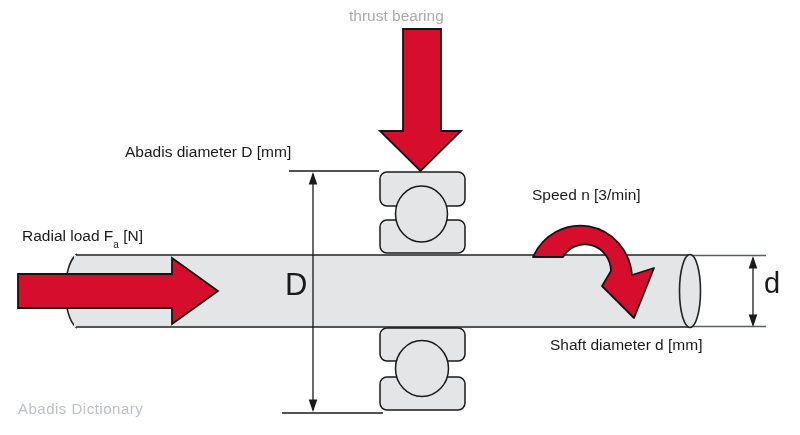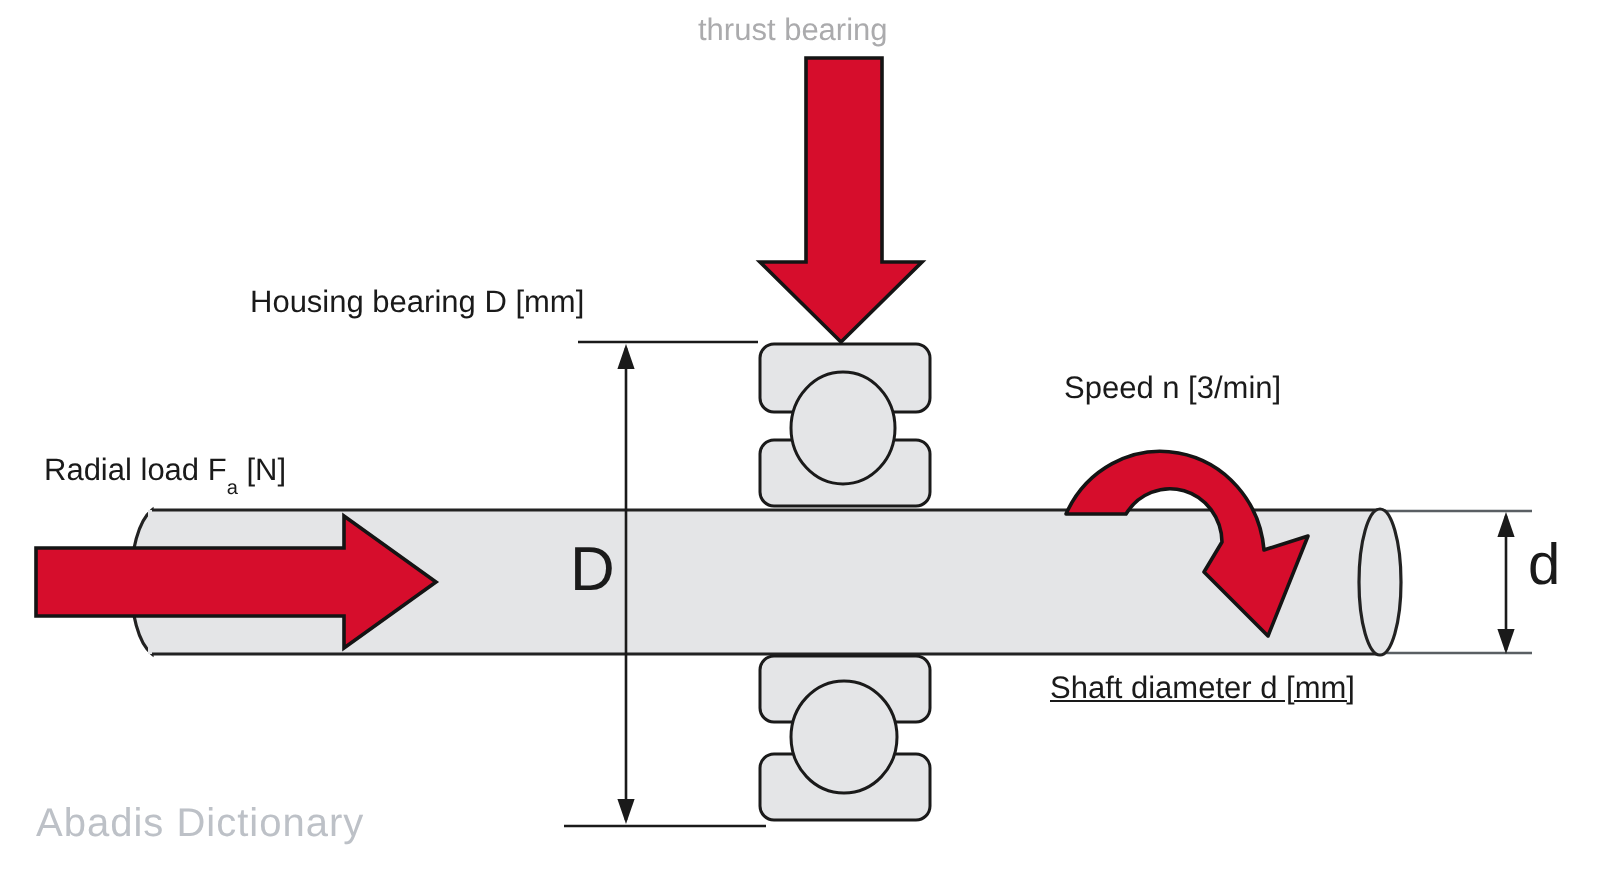--- a/index.html
+++ b/index.html
@@ -5,21 +5,21 @@
   html,body{margin:0;padding:0;background:#ffffff;}
   #stage{
     position:relative;width:800px;height:435px;background:#ffffff;overflow:hidden;
     font-family:"Liberation Sans","DejaVu Sans",sans-serif;color:#1a1a1a;
   }
   #diagram-svg{position:absolute;left:0;top:0;}
   .lbl{position:absolute;white-space:nowrap;font-size:15.5px;line-height:1.1;color:#1a1a1a;}
   .lbl sub{font-size:10px;position:relative;top:3px;line-height:0;}
   .muted{color:#ababad;}
   .dimletter{font-size:31px;}
-  .watermark{font-size:20px;color:#bdc1c7;letter-spacing:0.5px;}
+  .watermark{font-size:15px;color:#bdc1c7;letter-spacing:0.5px;}
 </style>
 </head>
 <body>
 
 <div id="stage">
 
   <svg id="diagram-svg" width="800" height="435" viewBox="0 0 800 435">
 
     <g fill="#e4e5e7">
 
@@ -69,29 +69,29 @@
              L 634,318
              L 602,286
              L 611,271
              A 26,27 0 0 0 563,257
              Z" fill="#d60d2c"></path>
   </svg>
 
   <div class="lbl muted" style="left:349px;top:7px;">thrust bearing</div>
 
 
-  <div class="lbl" style="left:125px;top:143px;">Housing bearing D [mm]</div>
+  <div class="lbl" style="left:125px;top:143px;">Abadis diameter D [mm]</div>
 
   <div class="lbl" style="left:22px;top:227px;">
     <span>Radial load F</span><sub>a</sub><span> [N]</span>
   </div>
 
   <div class="lbl" style="left:532px;top:186px;">Speed n [3/min]</div>
 
-  <div class="lbl" style="left:525px;top:336px;text-decoration:underline;">Shaft diameter d [mm]</div>
+  <div class="lbl" style="left:550px;top:336px;">Shaft diameter d [mm]</div>
 
   <div class="lbl dimletter" style="left:285px;top:268px;">D</div>
 
   <div class="lbl dimletter" style="left:764px;top:268px;font-size:29px;">d</div>
 
   <div class="lbl watermark" style="left:18px;top:401px;">Abadis Dictionary</div>
 
 </div>
 
 </body></html>

